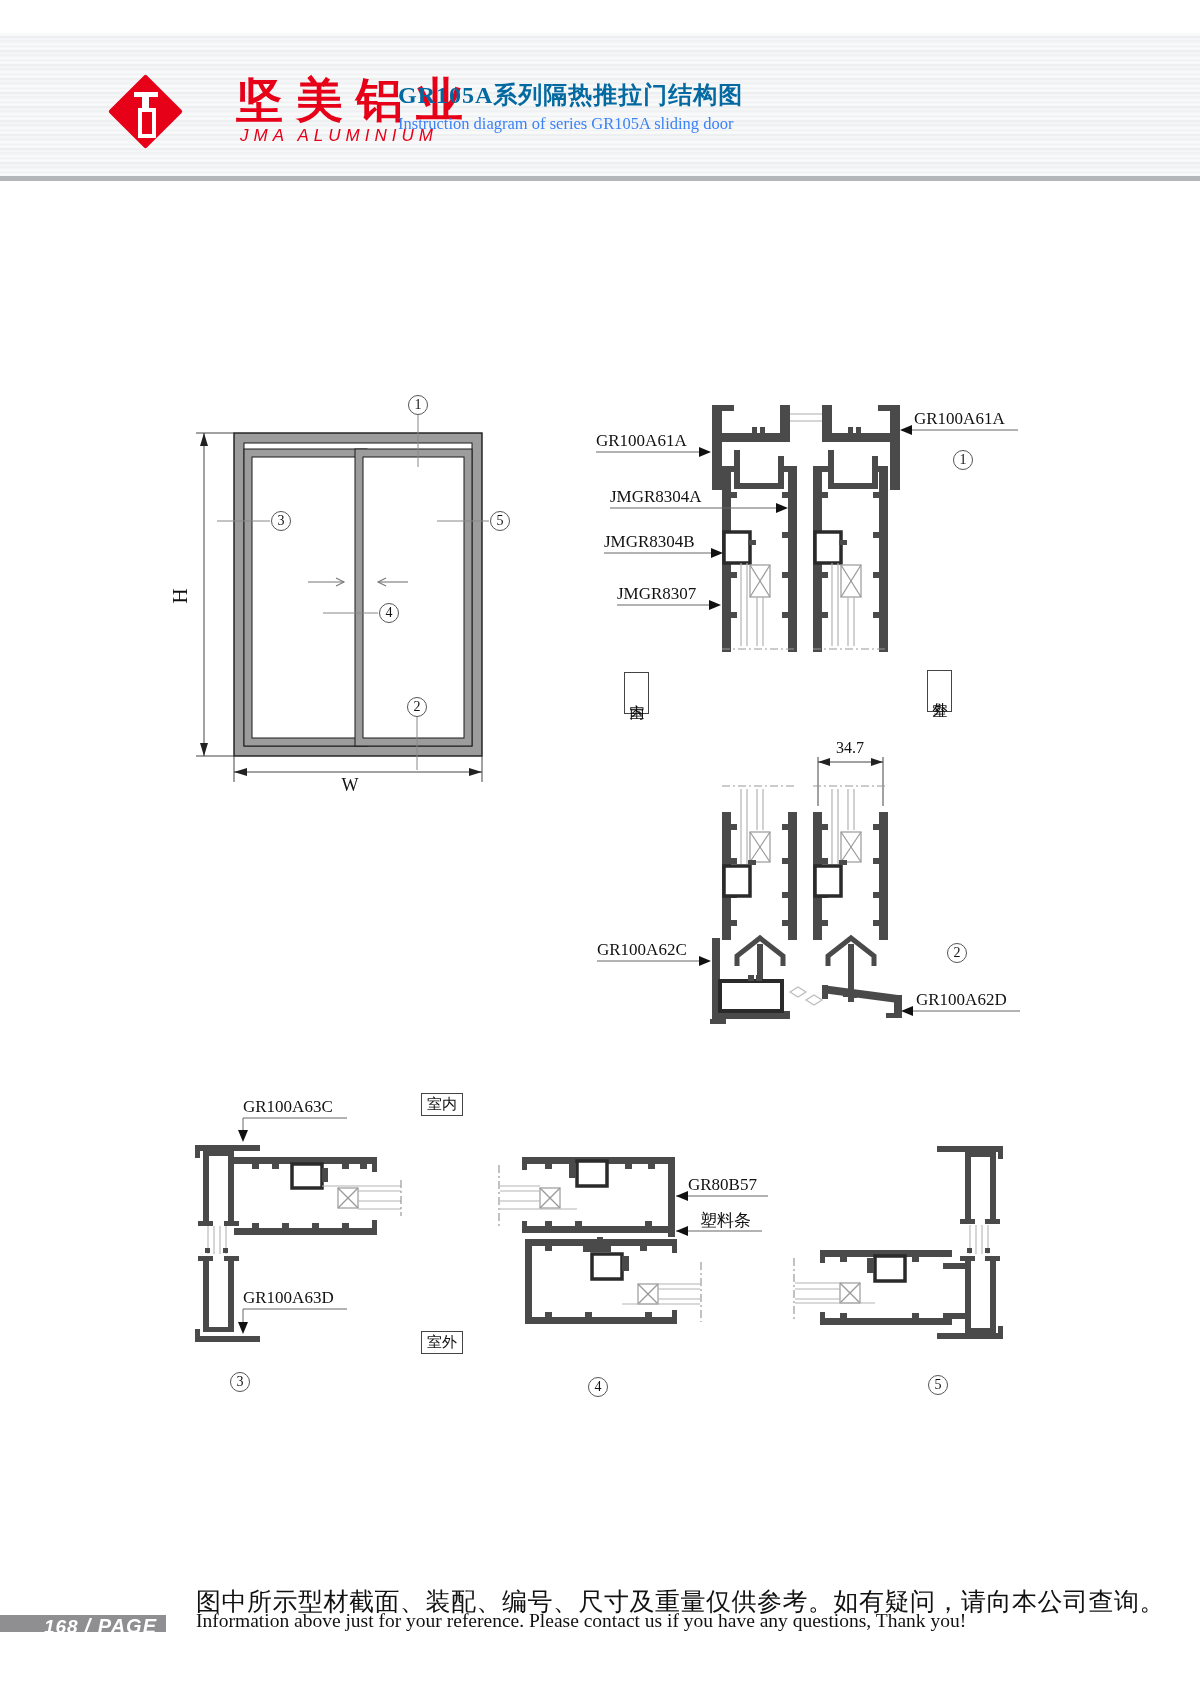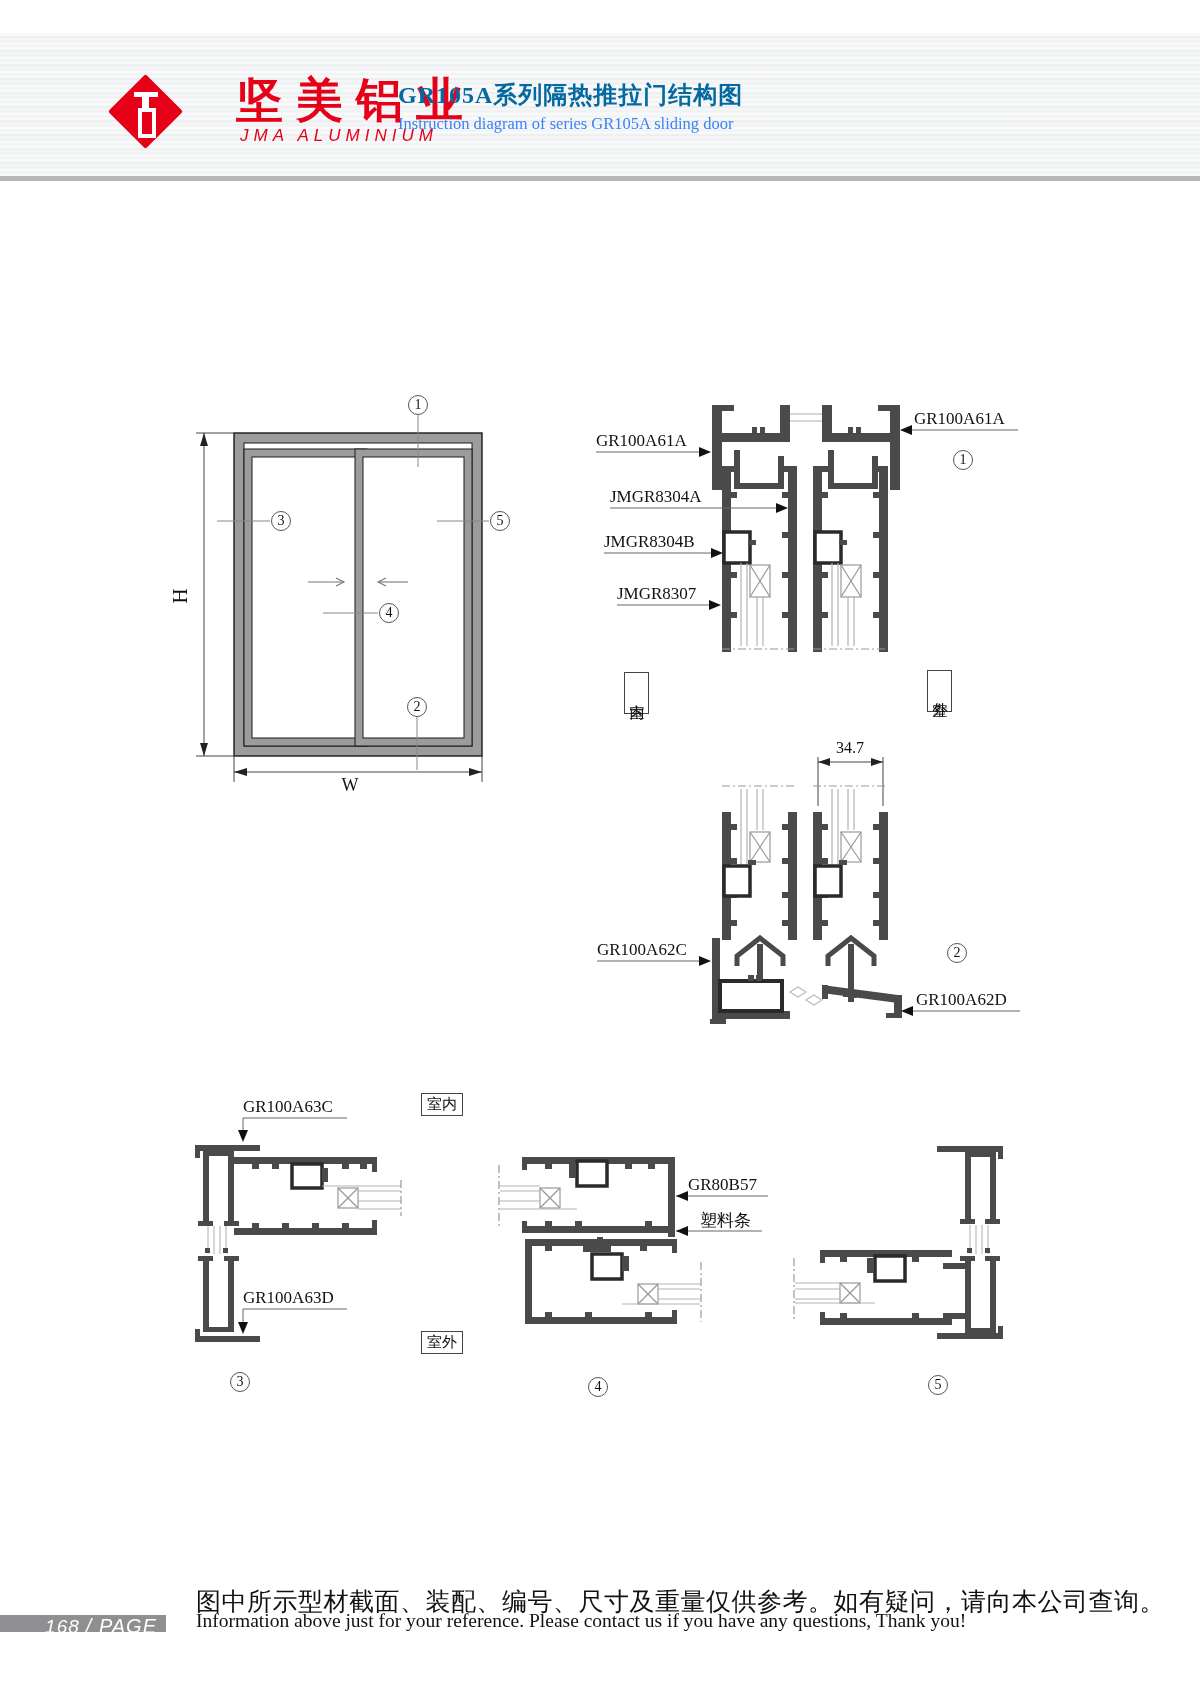--- a/index.html
+++ b/index.html
@@ -30,21 +30,21 @@
     font-family:"Liberation Serif",serif;font-size:14px;color:#111;box-sizing:border-box;}
   .room-v{position:absolute;width:25px;height:42px;border:1px solid #444;background:#fff;
     writing-mode:vertical-rl;text-orientation:upright;display:flex;align-items:center;justify-content:center;
     font-size:15px;color:#111;font-family:"Liberation Serif",serif;letter-spacing:1px;box-sizing:border-box;}
   .room-h{position:absolute;width:42px;height:23px;border:1px solid #444;background:#fff;
     display:flex;align-items:center;justify-content:center;font-size:15px;color:#111;
     font-family:"Liberation Serif",serif;box-sizing:border-box;}
   
   .page-badge{position:absolute;left:0;top:1615px;width:166px;height:17px;background:#8f8f91;
     color:#fff;display:flex;align-items:baseline;justify-content:flex-end;padding-right:9px;
-    box-sizing:border-box;font-style:italic;font-weight:normal;}
+    box-sizing:border-box;font-style:italic;font-weight:bold;}
   .page-badge .num{font-size:19px;line-height:23px;letter-spacing:1px;}
   .page-badge .suffix{font-size:20px;line-height:23px;margin-left:6px;letter-spacing:1px;}
   .note-cn{position:absolute;left:196px;top:1585px;font-size:25px;color:#111;letter-spacing:0.5px;}
   .note-en{position:absolute;left:196px;top:1610px;font-size:19.5px;color:#111;
     font-family:"Liberation Serif",serif;}
 </style>
 </head>
 <body>
 
 <div class="page">

